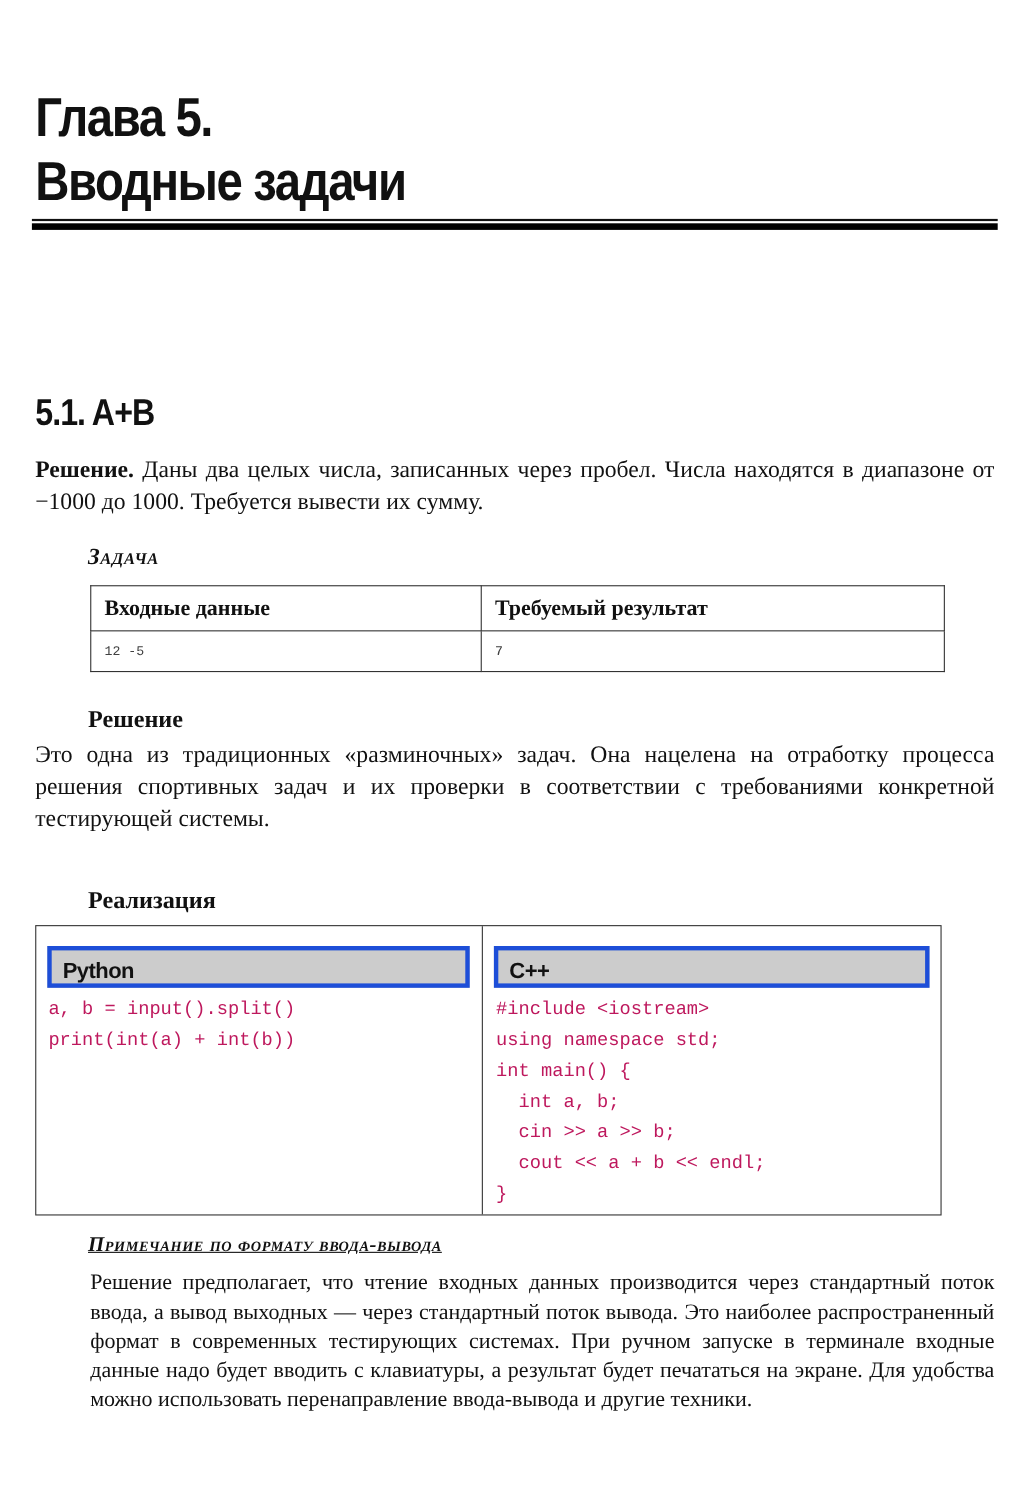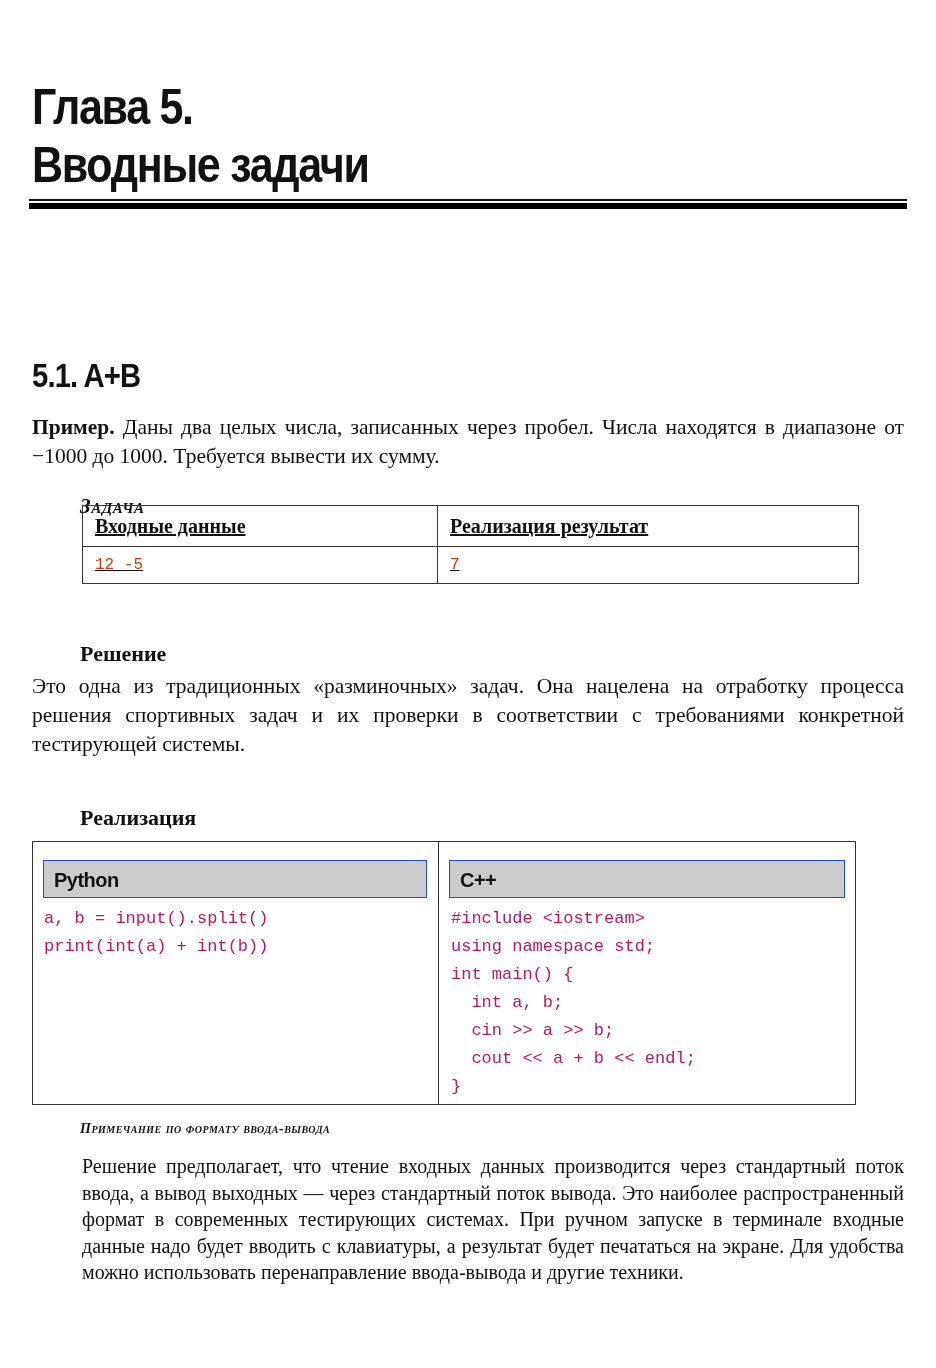--- a/index.html
+++ b/index.html
@@ -26,88 +26,87 @@
   .task-para { left: 32px; top: 413px; width: 872px; }
   .bold { font-weight: bold; }
 
   .example-label {
     position: absolute; left: 80px; top: 494px;
     font-size: 21px; font-style: italic; font-weight: bold; letter-spacing: 0.5px;
   }
   .small-caps { font-variant: small-caps; }
 
   table.example {
-    position: absolute; left: 82px; top: 505px; width: 777px;
+    position: absolute; left: 82px; top: 532px; width: 777px;
     border-collapse: collapse;
-    text-decoration: underline;
   }
   table.example td, table.example th {
     border: 1.5px solid #333; text-align: left; vertical-align: middle;
     padding: 0 12px;
   }
   table.example th { height: 40px; font-size: 20px; font-weight: bold; }
-  table.example td { height: 36px; font-size: 16px; color: #c2410c; }
+  table.example td { height: 36px; font-size: 12px; color: #404040; }
   table.example .c1 { width: 330px; }
 
   .sub-heading { position: absolute; left: 32px; font-size: 22px; font-weight: bold; margin-left: 48px; }
   .h-solution { top: 641px; }
   .solution-para { left: 32px; top: 672px; width: 872px; }
   .h-impl { top: 805px; }
 
   .impl-box {
     position: absolute; left: 32px; top: 841px; width: 822px; height: 262px;
     border: 1.5px solid #333; display: flex;
   }
   .impl-col { position: relative; height: 100%; }
   .impl-col.left { width: 405px; border-right: 1.5px solid #333; }
   .impl-col.right { flex: 1; }
   .lang-header {
     position: absolute; top: 18px; height: 38px;
-    background: #cccccc; border: 1px solid #1d4ed8;
+    background: #cccccc; border: 4px solid #1d4ed8;
     font-size: 20px; font-weight: bold; line-height: 38px; padding-left: 10px;
     box-sizing: border-box; letter-spacing: -0.5px;
   }
   .left .lang-header { left: 10px; width: 384px; }
   .right .lang-header { left: 10px; width: 396px; }
   .code {
     position: absolute; top: 63px; margin: 0;
     font-size: 17px; line-height: 28px; color: #be185d; white-space: pre;
   }
   .left .code { left: 11px; }
   .right .code { left: 12px; }
 
   .note-label {
     position: absolute; left: 80px; top: 1121px;
-    font-size: 14px; font-style: italic; font-weight: bold; letter-spacing: 0.5px;
+    font-size: 19px; font-style: italic; font-weight: bold; letter-spacing: 0.5px; text-decoration: underline;
   }
   .note-para { left: 82px; top: 1153px; width: 822px; font-size: 20px; line-height: 26.5px; }
 </style>
 </head>
 <body>
 
 <div class="chapter-title sans">
   <div>Глава 5.</div>
   <div>Вводные задачи</div>
 </div>
 <div class="rule-thin"></div>
 <div class="rule-thick"></div>
 
 <div class="section-title sans">5.1. A+B</div>
 
 <div class="para task-para serif">
-  <span class="bold">Пример.</span><span> Даны два целых числа, записанных через пробел. Числа находятся в диапазоне от −1000 до 1000. Требуется вывести их сумму.</span>
+  <span class="bold">Решение.</span><span> Даны два целых числа, записанных через пробел. Числа находятся в диапазоне от −1000 до 1000. Требуется вывести их сумму.</span>
 </div>
 
 <div class="example-label serif small-caps">Задача</div>
 
 <table class="example">
   <tbody>
       <tr>
     <th class="c1 serif">Входные данные</th>
-    <th class="serif">Реализация результат</th>
+    <th class="serif">Требуемый результат</th>
   </tr>
   <tr>
     <td class="c1 mono">12 -5</td>
     <td class="mono">7</td>
   </tr>
 </tbody>
   </table>
 
 <div class="sub-heading h-solution serif">Решение</div>
 <div class="para solution-para serif">Это одна из традиционных «разминочных» задач. Она нацелена на отработку процесса решения спортивных задач и их проверки в соответствии с требованиями конкретной тестирующей системы.</div>

